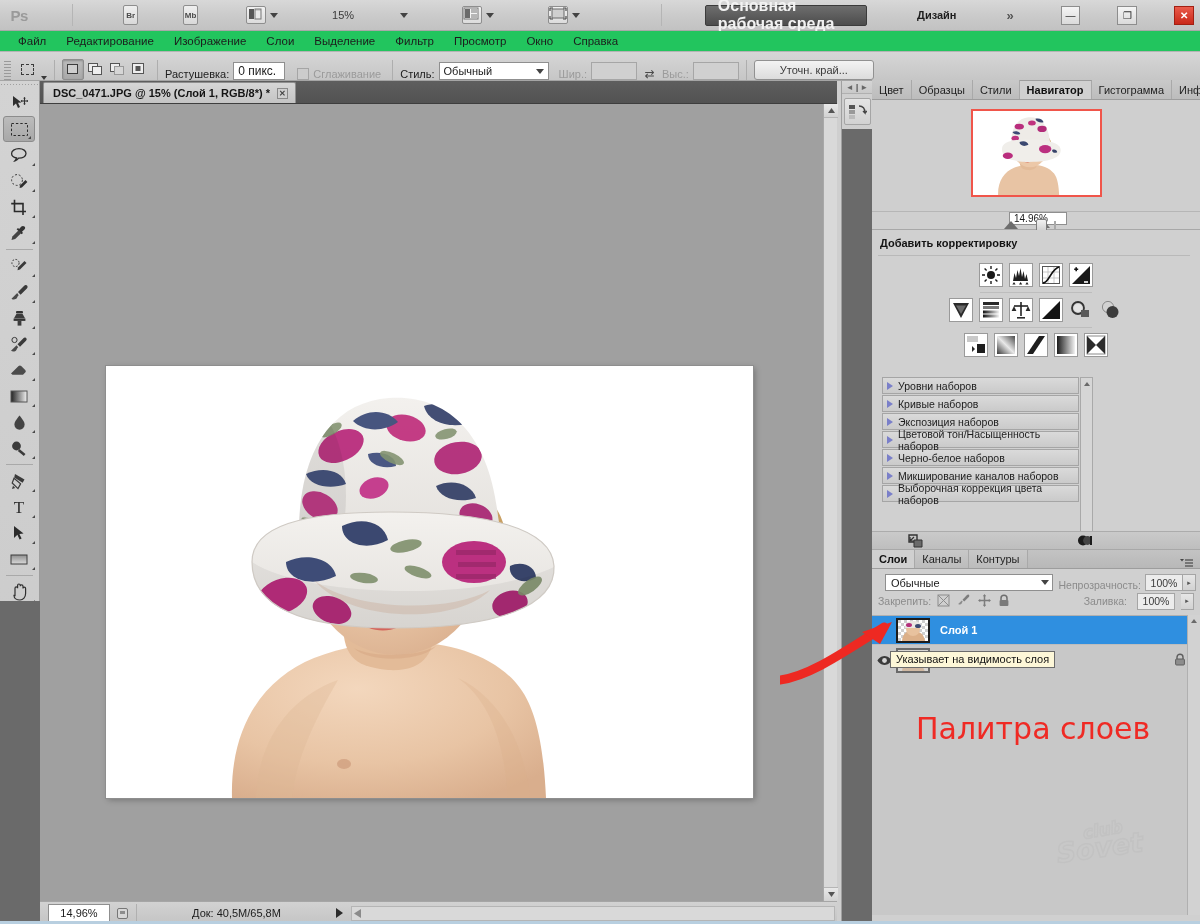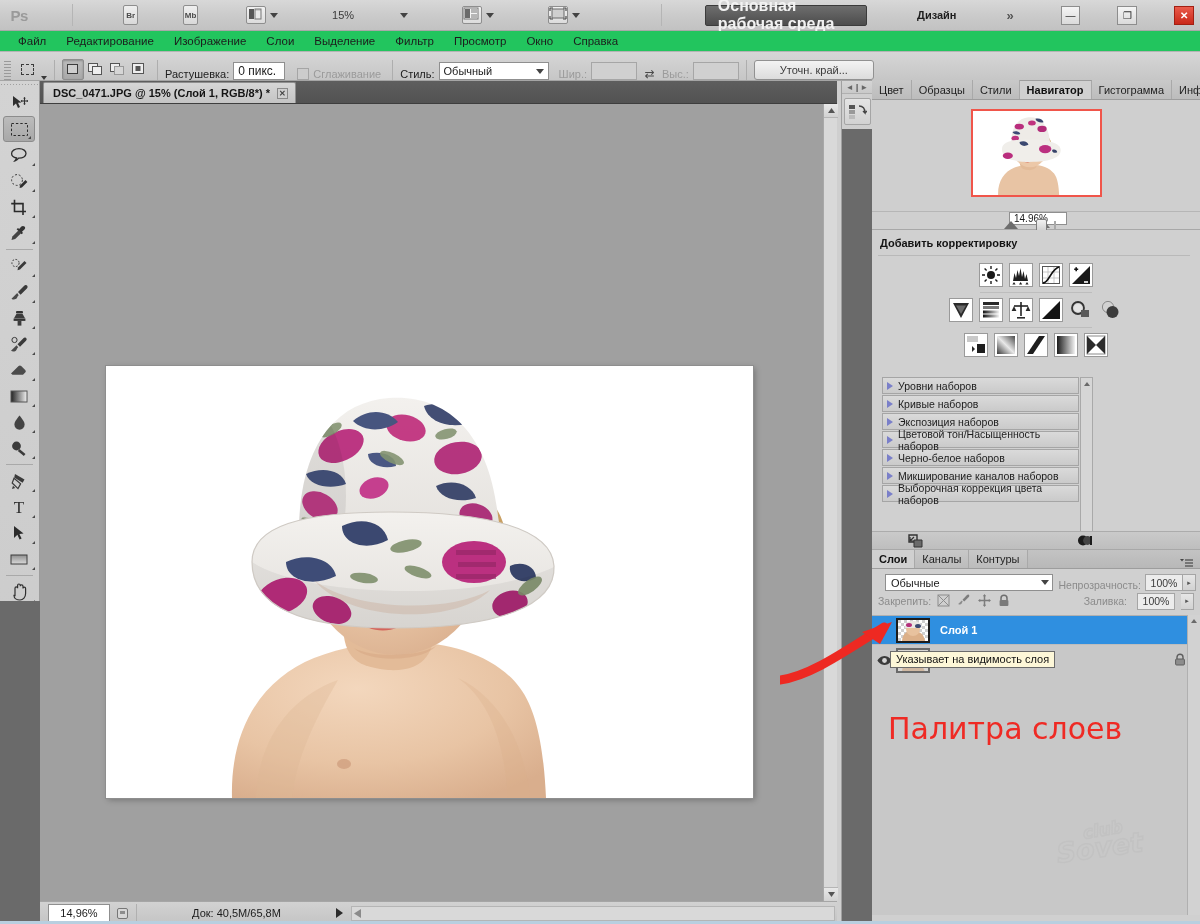--- a/index.html
+++ b/index.html
@@ -281,21 +281,21 @@
   .lr-thumb { width:34px;height:25px; border:2px solid #1d1d1d; overflow:hidden; background:#fff; }
   .lr-name { font-size:11px; font-weight:bold; color:#fff; margin-left:10px; }
   .layer-row2 { height:30px; position:relative; background:#c8c8c8; display:flex; align-items:center;}
   .lock-badge { position:absolute; right:14px; top:8px; }
   .tooltip {
     position:absolute; left:18px; top:6px; z-index:30;
     background:#fdf7d8; border:1px solid #6b6b6b; padding:1px 5px 2px 5px;
     font-size:11px; color:#111; white-space:nowrap;
   }
   .big-red-label {
-    position:absolute; left:16px; top:95px;
+    position:absolute; left:44px; top:95px;
     font-size:30px; color:#ef2a24; letter-spacing:0px;
     font-family: "DejaVu Sans", sans-serif; font-weight:400;
   }
   .watermark {
     position:absolute; right:28px; bottom:38px; width:120px; height:60px;
     opacity:.5;
   }
   .lp-vscroll { position:absolute; right:0; top:46px; width:13px; bottom:26px; background:#d2d2d2; border-left:1px solid #b0b0b0;}
 
   

